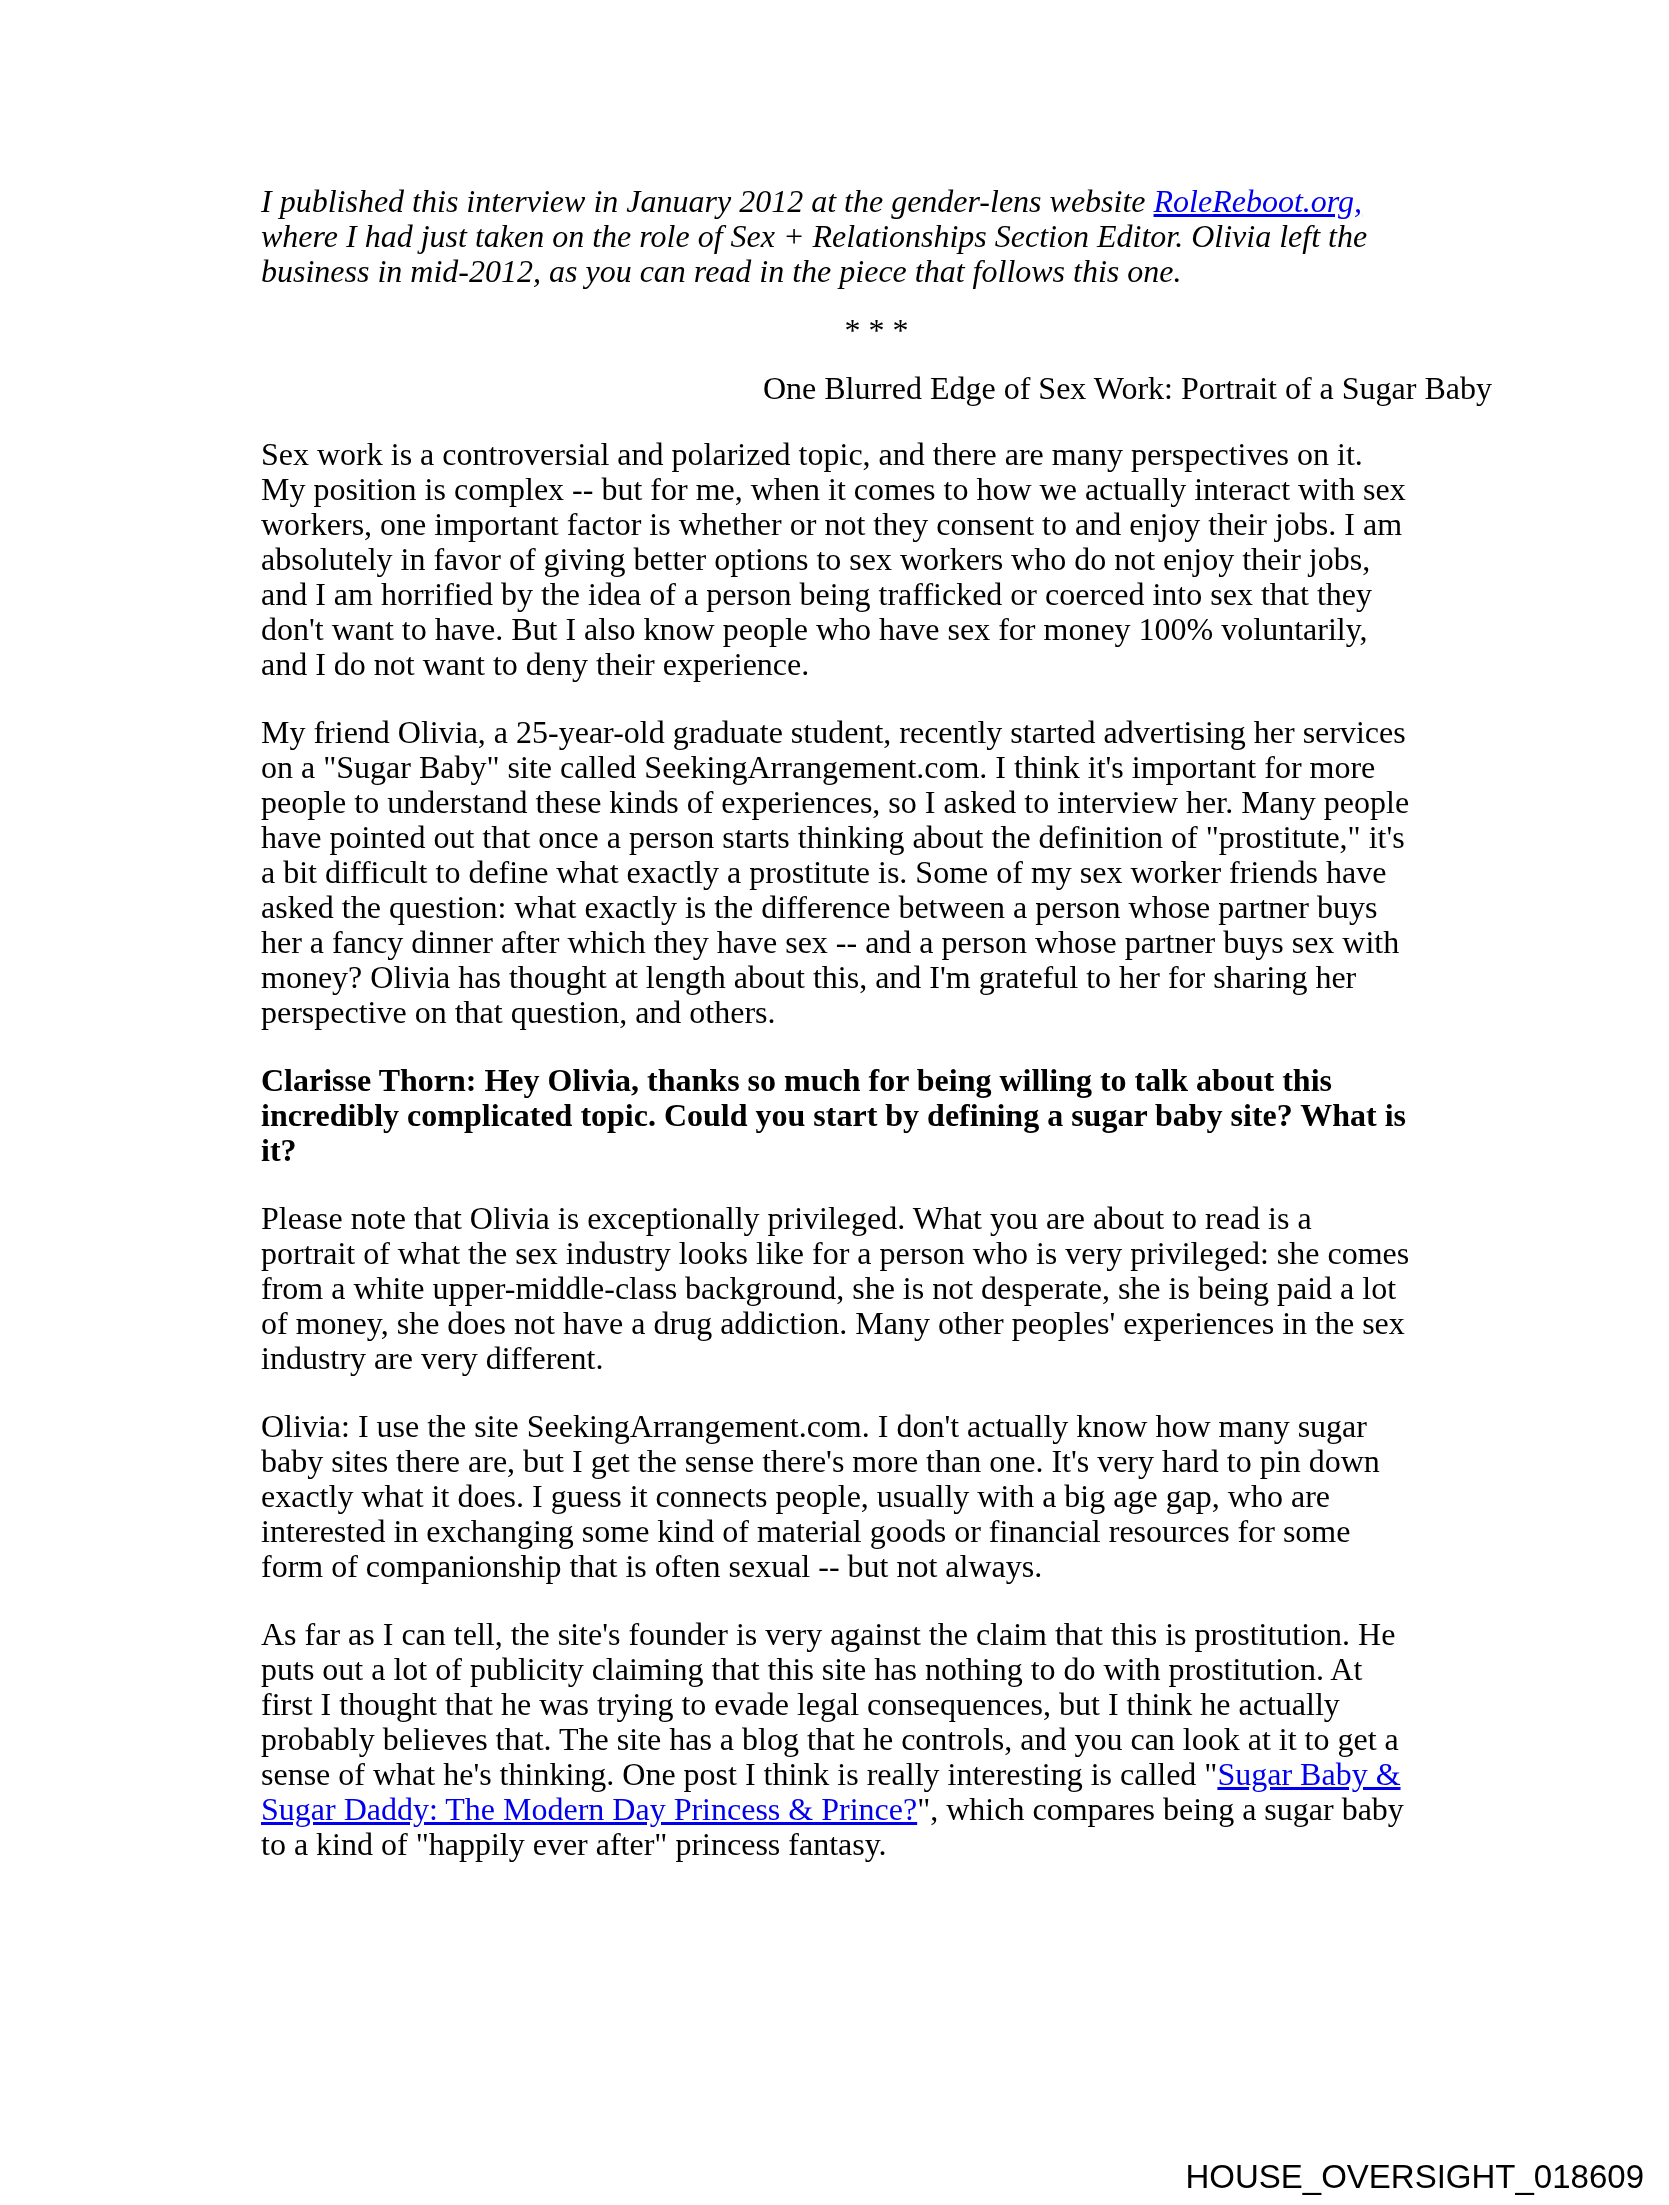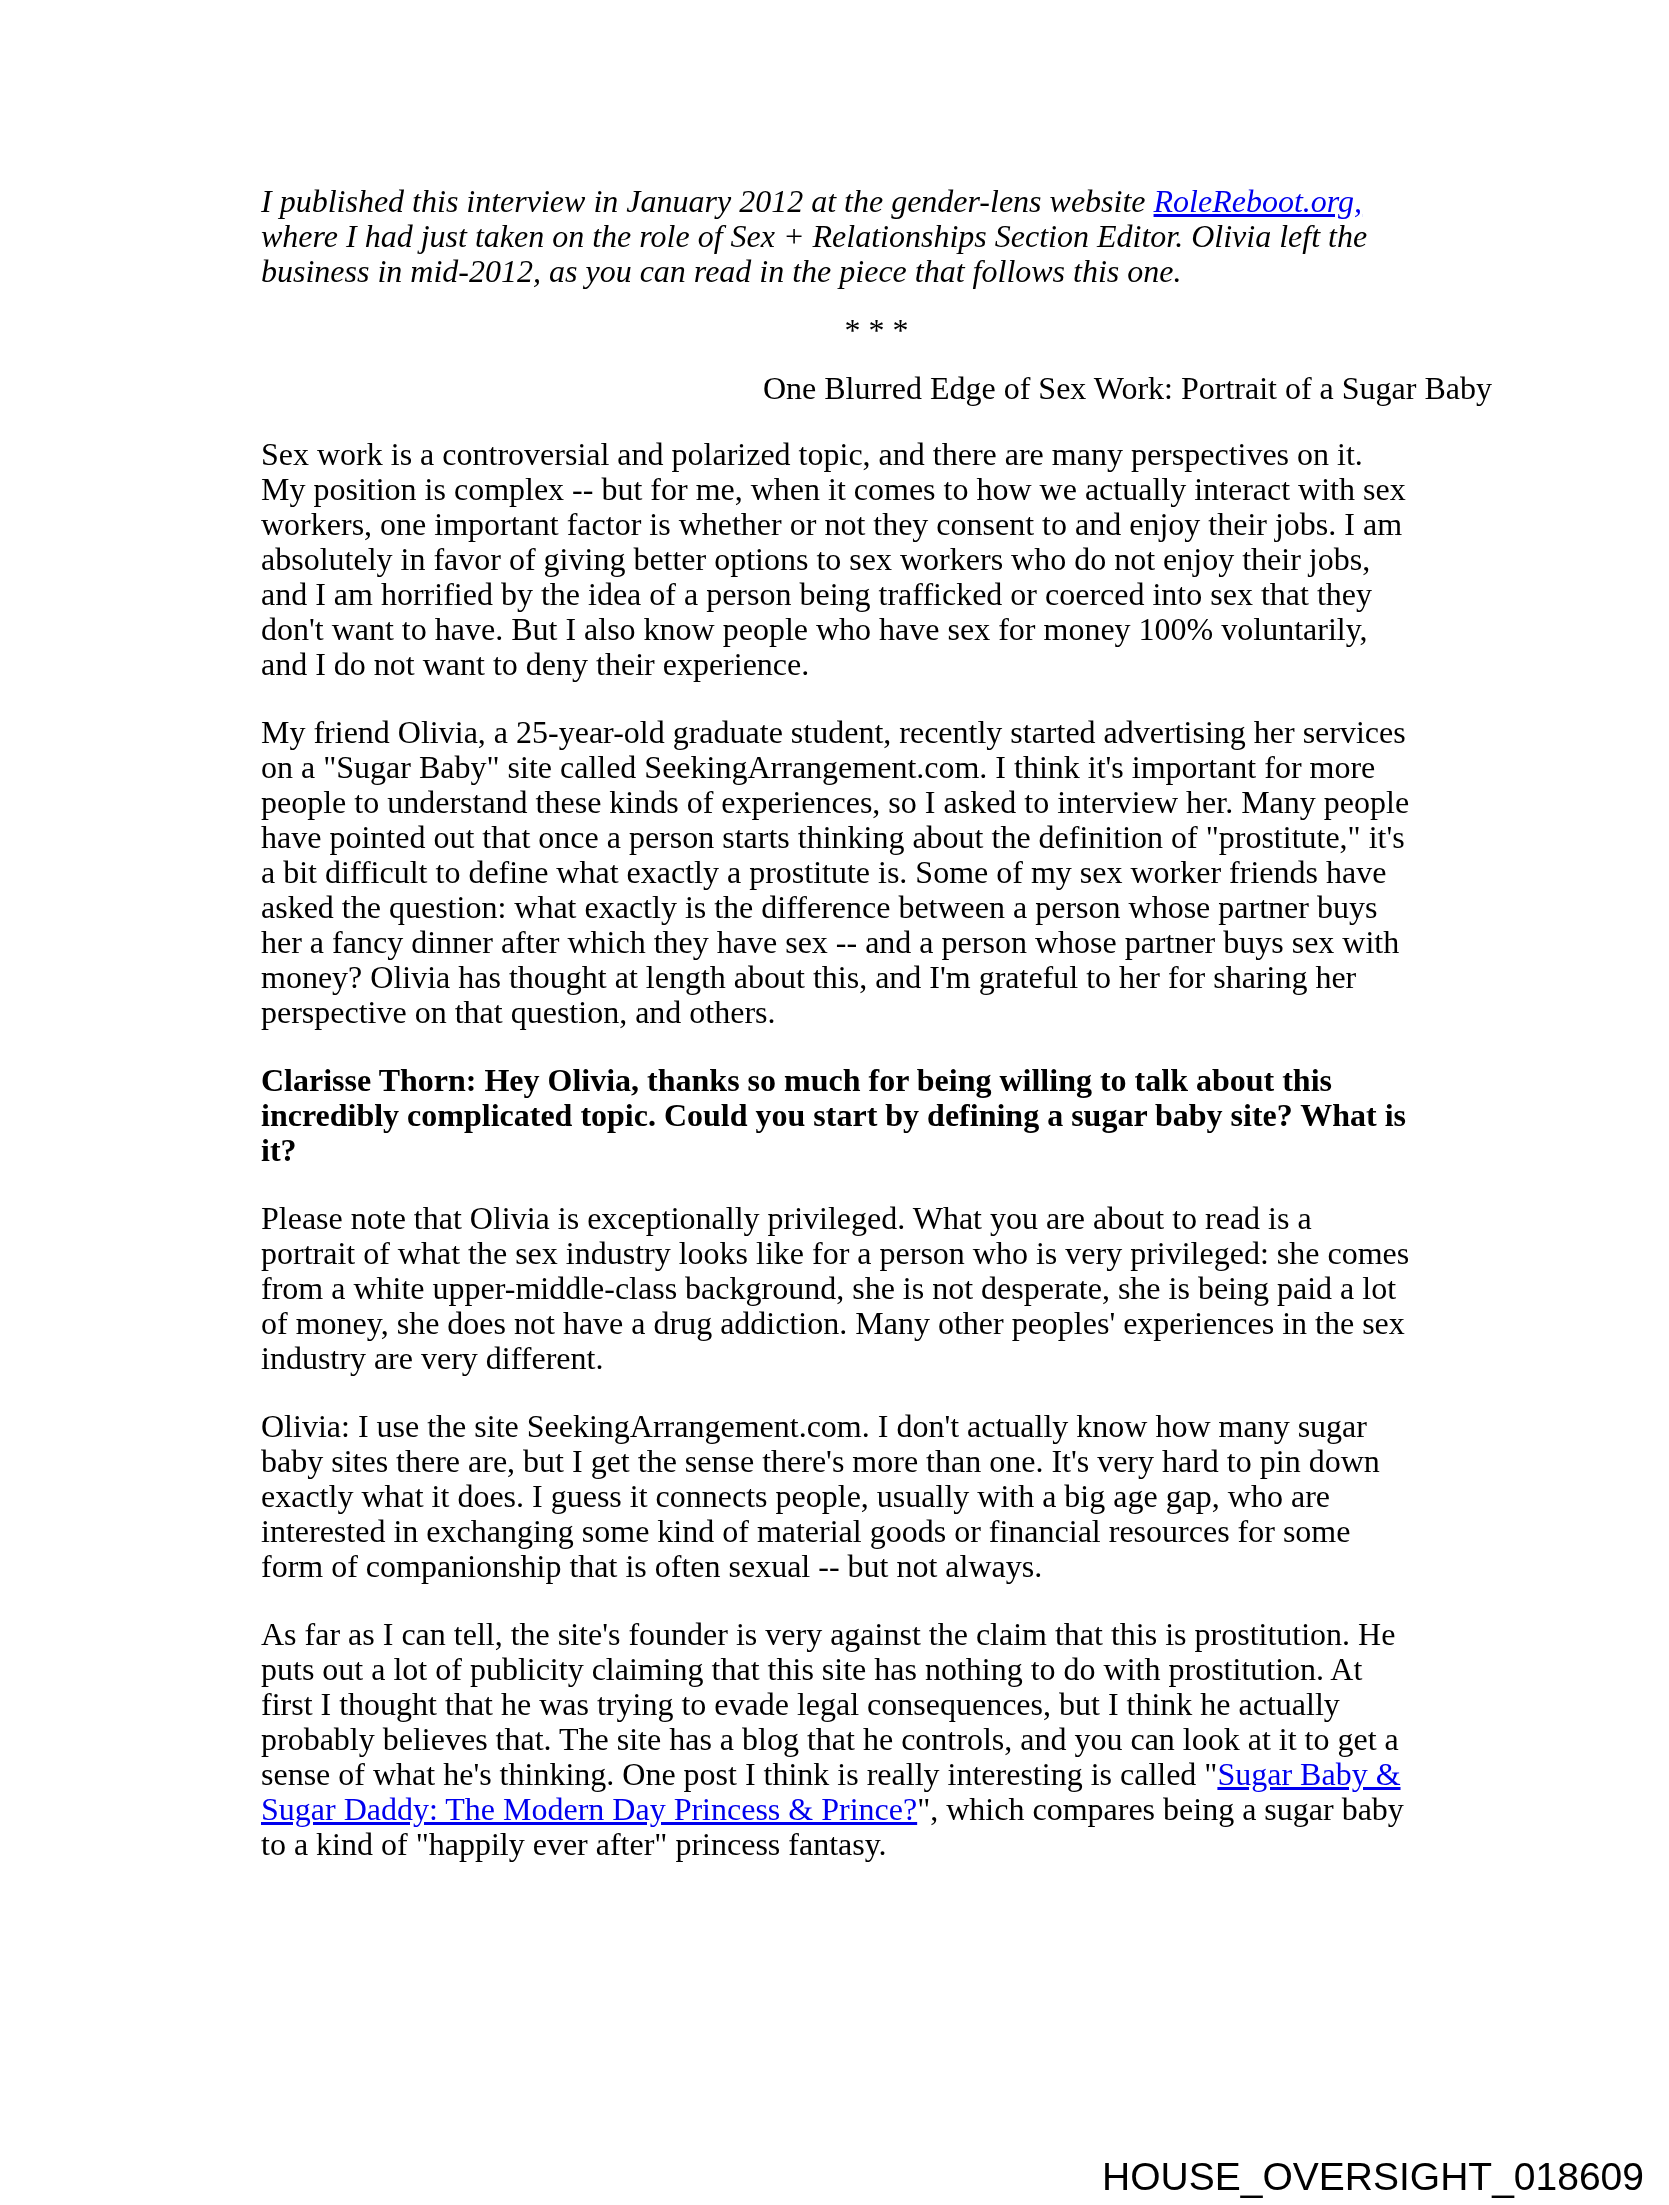--- a/index.html
+++ b/index.html
@@ -53,21 +53,21 @@
   .doc-link {
     color: var(--link-color, #0000EE);
     text-decoration: underline;
     cursor: pointer;
   }
   .bates {
     position: absolute;
     top: 2159px;
     right: 25px;
     font-family: "Liberation Sans", sans-serif;
-    font-size: 39px;
+    font-size: 33px;
     line-height: 35px;
     color: #000000;
     white-space: pre;
   }
 </style>
 </head>
 <body>
 
 <div class="page">
   <div class="content">

